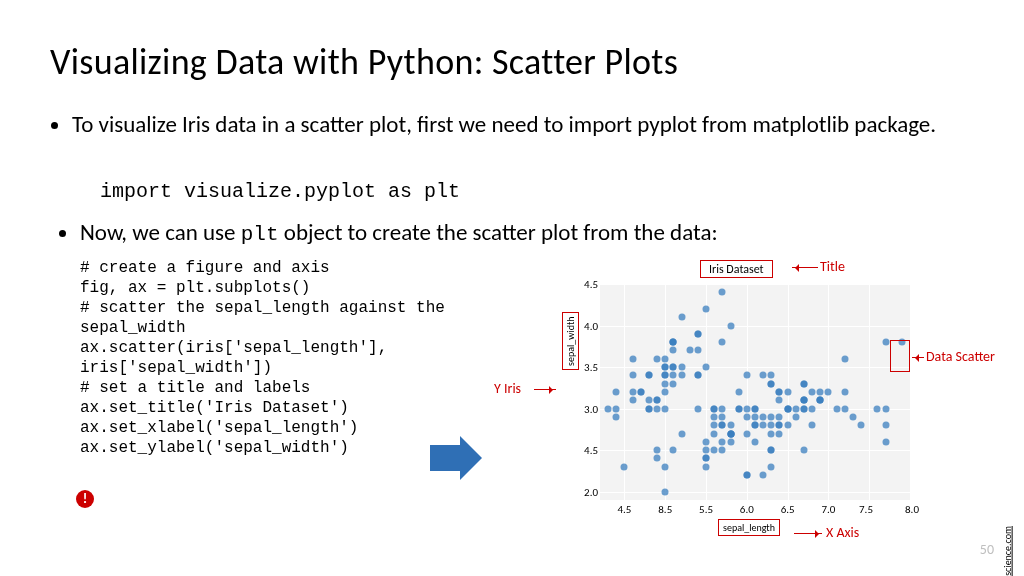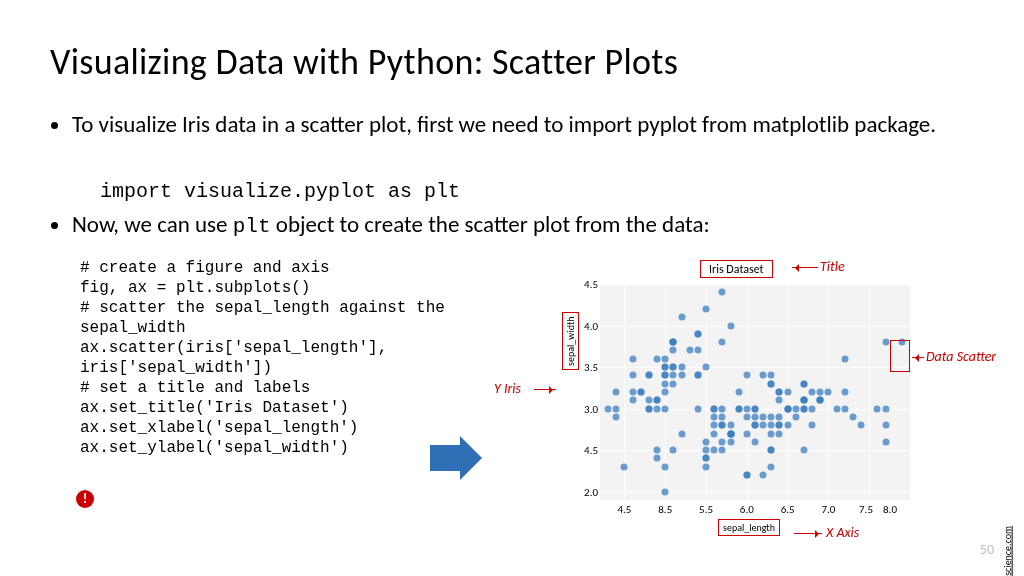--- a/index.html
+++ b/index.html
@@ -47,21 +47,21 @@
     font-family: "Courier New", monospace;
     font-size: 20px;
   }
   .bullet2 {
     position: absolute;
     left: 50px;
     top: 210px;
     width: 920px;
     font-size: 23px;
   }
-  .bullet2 ul { margin: 0; padding-left: 22px; }
+  .bullet2 ul { margin: 8px; padding-left: 22px; }
   .code-block {
     position: absolute;
     left: 80px;
     top: 258px;
     width: 420px;
     font-family: "Courier New", monospace;
     font-size: 16px;
     line-height: 1.25;
     white-space: pre-wrap;
   }
@@ -185,21 +185,20 @@
   .callout-box {
     position: absolute;
     border: 1.5px solid #c00;
     background: transparent;
   }
   .callout-text {
     position: absolute;
     color: #c00;
     font-size: 14px;
     white-space: nowrap;
-    font-style: italic;
   }
   .arrow-small {
     position: absolute;
     border-top: 1px solid #c00;
     height: 0;
   }
   .arrow-small::after {
     content: "";
     position: absolute;
     border: 4px solid transparent;
@@ -440,21 +439,21 @@
       <div class="ytick" style="top: 107.077px;">3.5</div>
       <div class="ytick" style="top: 65.5385px;">4.0</div>
       <div class="ytick" style="top: 24px;">4.5</div>
       <div class="xtick" style="left: 64.4737px;">4.5</div>
       <div class="xtick" style="left: 105.263px;">8.5</div>
       <div class="xtick" style="left: 146.053px;">5.5</div>
       <div class="xtick" style="left: 186.842px;">6.0</div>
       <div class="xtick" style="left: 227.632px;">6.5</div>
       <div class="xtick" style="left: 268.421px;">7.0</div>
       <div class="xtick" style="left: 306px;">7.5</div>
-      <div class="xtick" style="left: 330px;">8.0</div>
+      <div class="xtick" style="left: 352px;">8.0</div>
     </div>
 
   <div class="callout-text" style="left:820px; top:258px;">Title</div>
   <div class="arrow-small arrow-left" style="left:792px; top:267px; width:26px;"></div>
 
   <div class="callout-text" style="left:926px; top:348px;">Data Scatter</div>
   <div class="arrow-small arrow-left" style="left:912px; top:357px; width:12px;"></div>
 
   <div class="callout-text" style="left:494px; top:380px;">Y Iris</div>
   <div class="arrow-small arrow-right" style="left:534px; top:389px; width:22px;"></div>

